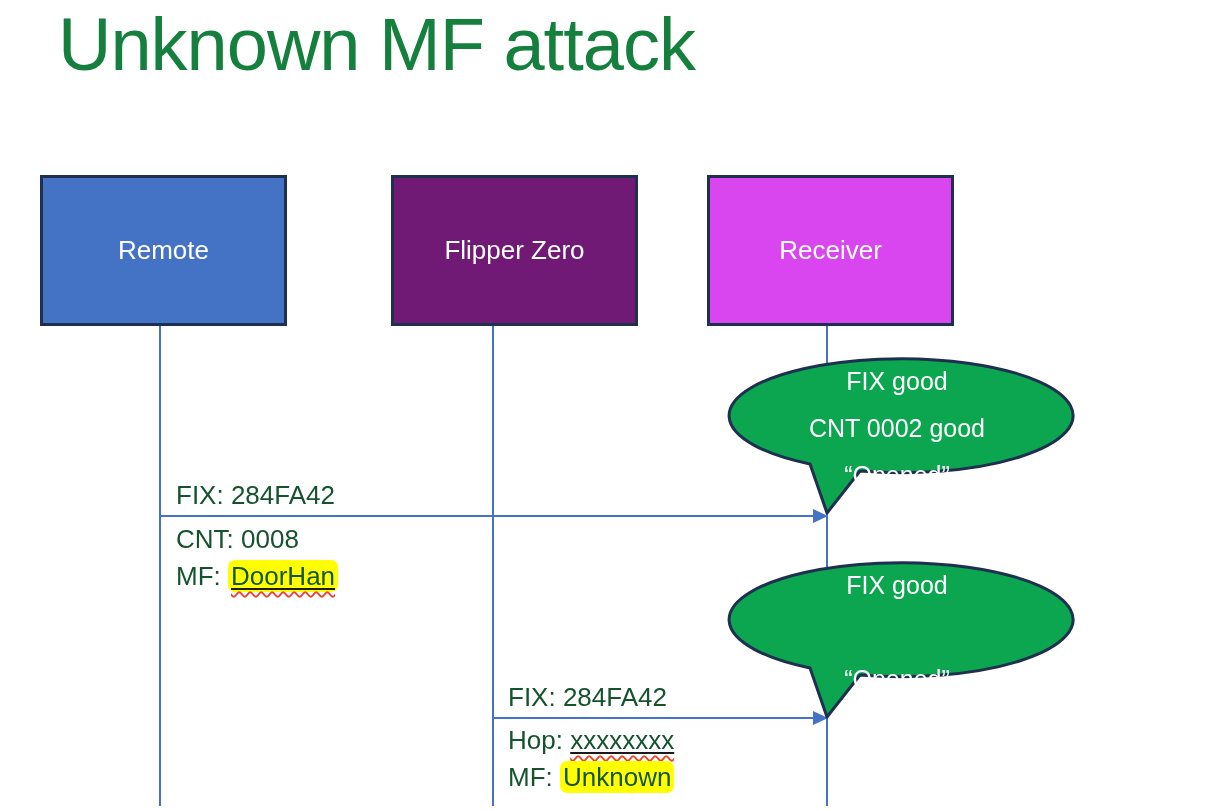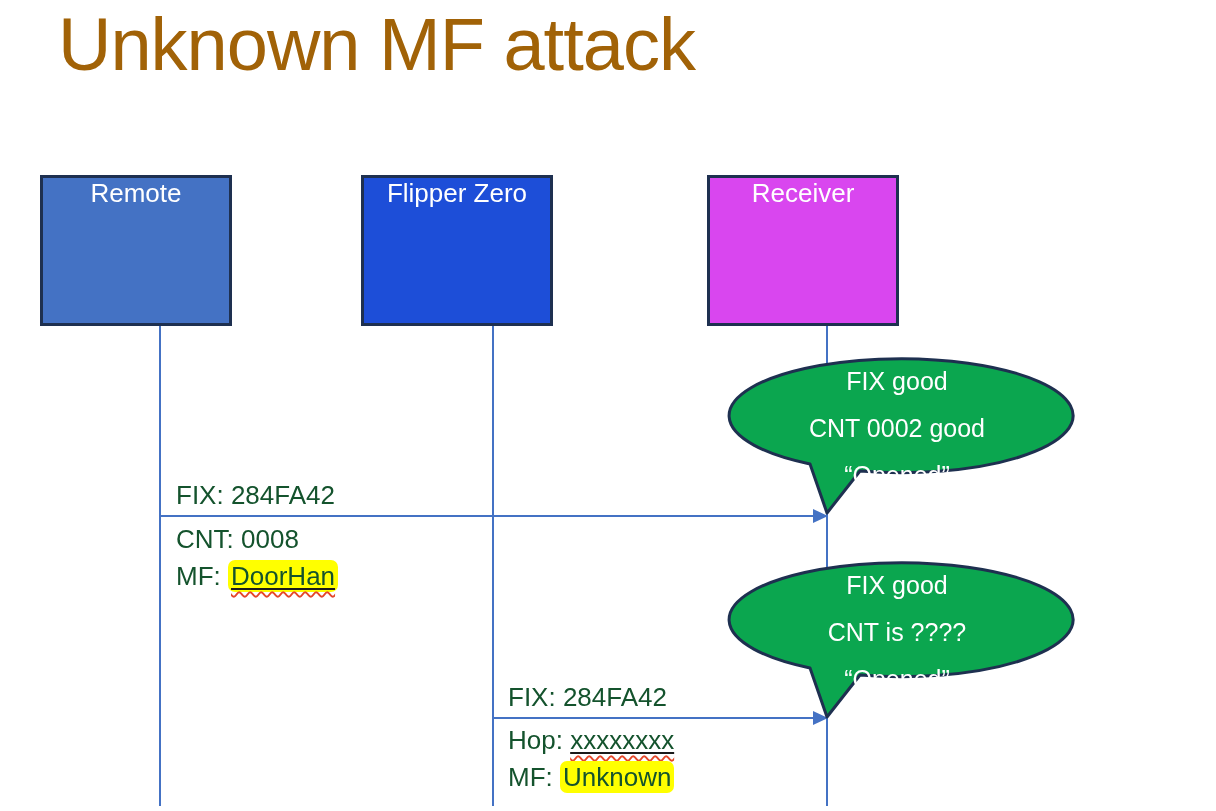--- a/index.html
+++ b/index.html
@@ -2,30 +2,30 @@
 <html><head>
 <meta charset="utf-8">
 <style>
   html,body{margin:0;padding:0;background:#fff;}
   #slide{
     position:relative;width:1216px;height:811px;background:#ffffff;
     font-family:"Liberation Sans",sans-serif;overflow:hidden;
   }
   .title{
     position:absolute;left:58px;top:2px;font-size:74px;font-weight:300;
-    letter-spacing:-1px;color:#a16207;white-space:nowrap;
+    letter-spacing:-1px;color:#15803d;white-space:nowrap;
   }
   .actor{
-    position:absolute;top:175px;width:192px;height:151px;
+    position:absolute;top:175px;width:247px;height:151px;
     border:3px solid #1e3050;box-sizing:border-box;
-    display:flex;justify-content:center;
+    display:flex;align-items:center;justify-content:center;
     color:#ffffff;font-size:26px;
   }
   .actor.remote{left:40px;background:#4472C4;}
-  .actor.flipper{left:361px;background:#1d4ed8;}
+  .actor.flipper{left:391px;background:#701a75;}
   .actor.receiver{left:707px;background:#d946ef;}
   .lifeline{
     position:absolute;top:326px;height:480px;width:2px;background:#4472C4;
   }
   .msgline{
     position:absolute;height:2px;background:#4472C4;
   }
   .arrowhead{
     position:absolute;width:0;height:0;
     border-left:15px solid #4472C4;
@@ -117,18 +117,17 @@
       <div>“Opened”</div>
     </div>
   </div>
 
   <div class="bubble bubble2">
     <svg width="372" height="168" viewBox="0 0 372 168">
       <path d="M114,160 L97,111 A172,57 0 1 1 147,118 Z" fill="#0BA64F" stroke="#1e3050" stroke-width="3" stroke-linejoin="round"></path>
     </svg>
     <div class="btext">
       <div>FIX good</div>
-      <div>CNT is ????</div>
       <div>“Opened”</div>
     </div>
   </div>
 
 </div>
 
 </body></html>

